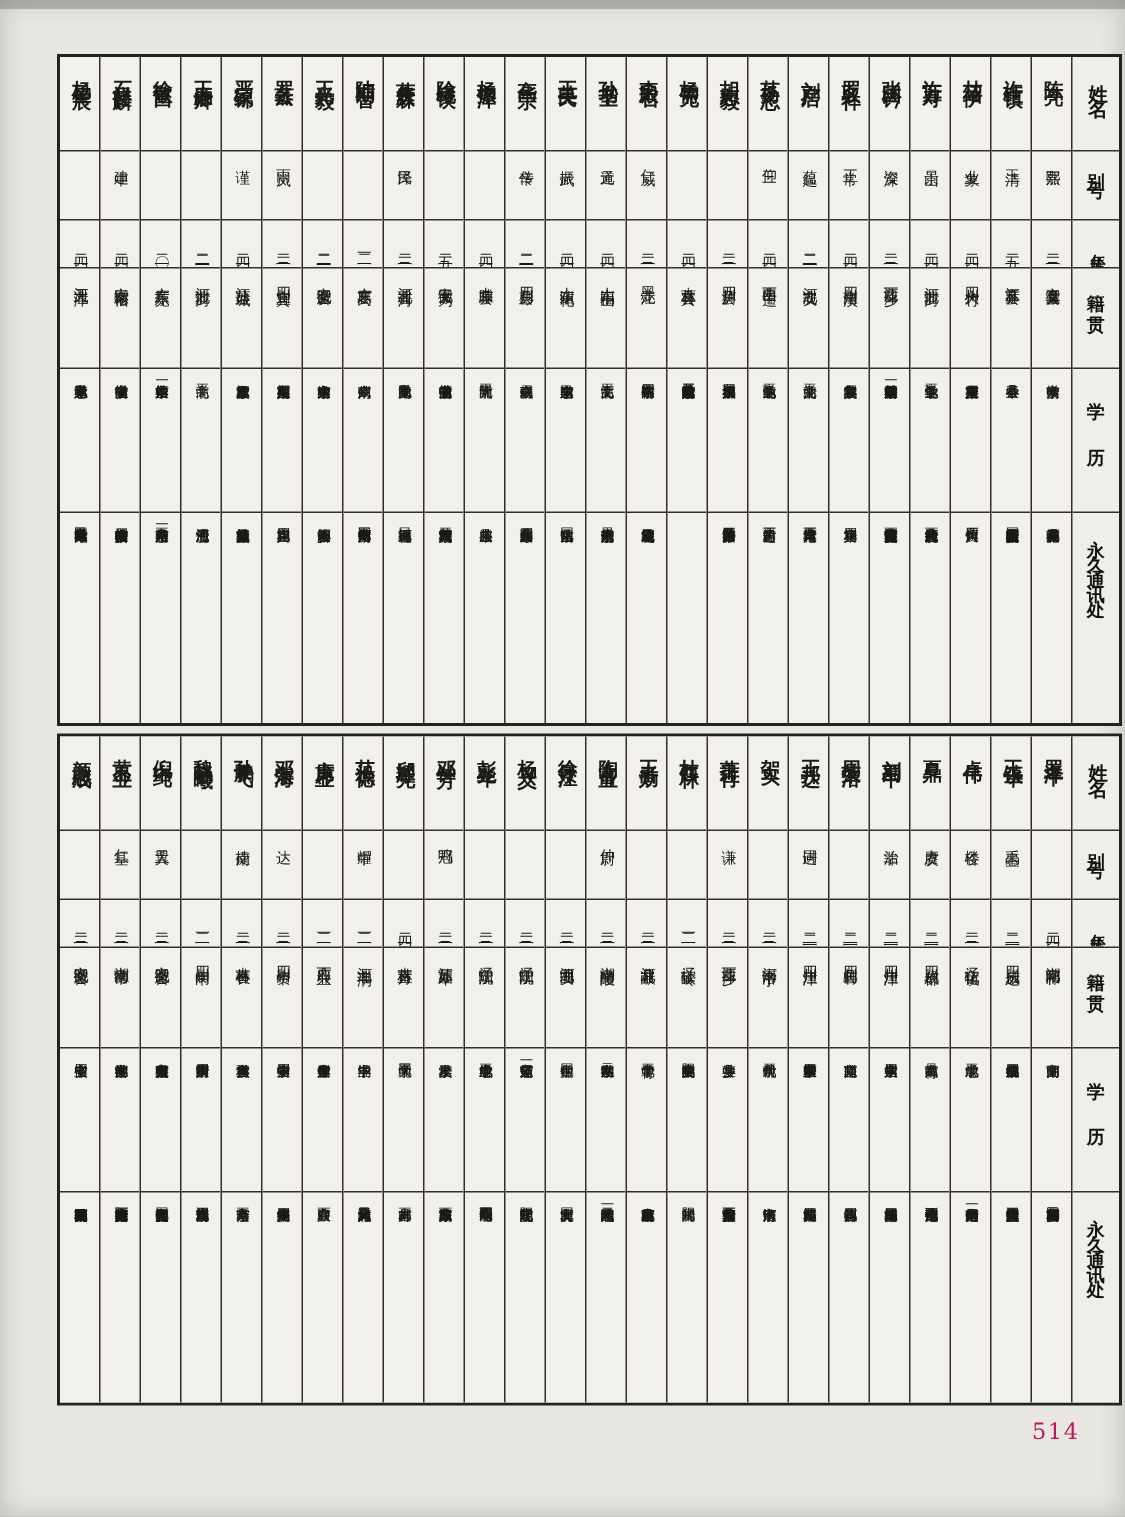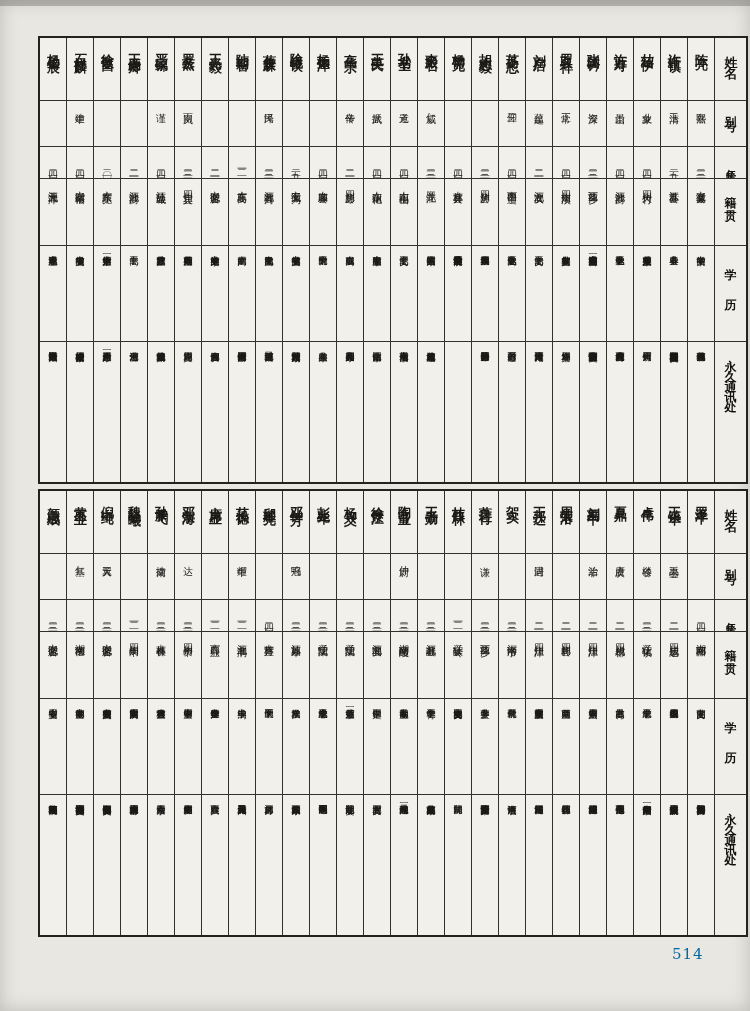--- a/index.html
+++ b/index.html
@@ -27,22 +27,22 @@
   .c-edu .vt{font-size:9px;line-height:10px;letter-spacing:0;padding-top:3px;}
   .c-addr .vt{font-size:9px;line-height:10px;letter-spacing:0;padding-top:3px;}
   .note{font-size:7px;letter-spacing:0;color:#2a2824;}
   .header .vt{font-weight:700;color:#14120f;}
   .header .c-name .vt{font-size:13px;letter-spacing:10px;padding-top:8px;line-height:28px;}
   .header .c-alias .vt{font-size:12px;letter-spacing:6px;padding-top:5px;line-height:28px;}
   .header .c-age .vt{font-size:10px;letter-spacing:2px;line-height:28px;}
   .header .c-native .vt{font-size:12px;letter-spacing:14px;padding-top:8px;line-height:28px;}
   .header .c-edu .vt{font-size:12px;letter-spacing:32px;padding-top:12px;line-height:28px;}
   .header .c-addr .vt{font-size:12px;letter-spacing:10px;padding-top:8px;line-height:28px;}
-  .pagenum{position:absolute;left:672px;top:945px;font-family:"DejaVu Serif",serif;
-           font-size:15px;color:#0369a1;letter-spacing:1px;}
+  .pagenum{position:absolute;left:688px;top:945px;font-family:"DejaVu Serif",serif;
+           font-size:15px;color:#be185d;letter-spacing:1px;}
   .edge{position:absolute;left:0;top:0;width:750px;height:6px;background:rgba(90,88,82,.35);}
 </style>
 </head>
 <body>
 
 <div class="page">
   <div class="edge"></div>
   <div class="vtable" style="left:38px;top:36px;">
       <div class="col header">
         <div class="cell c-name">

